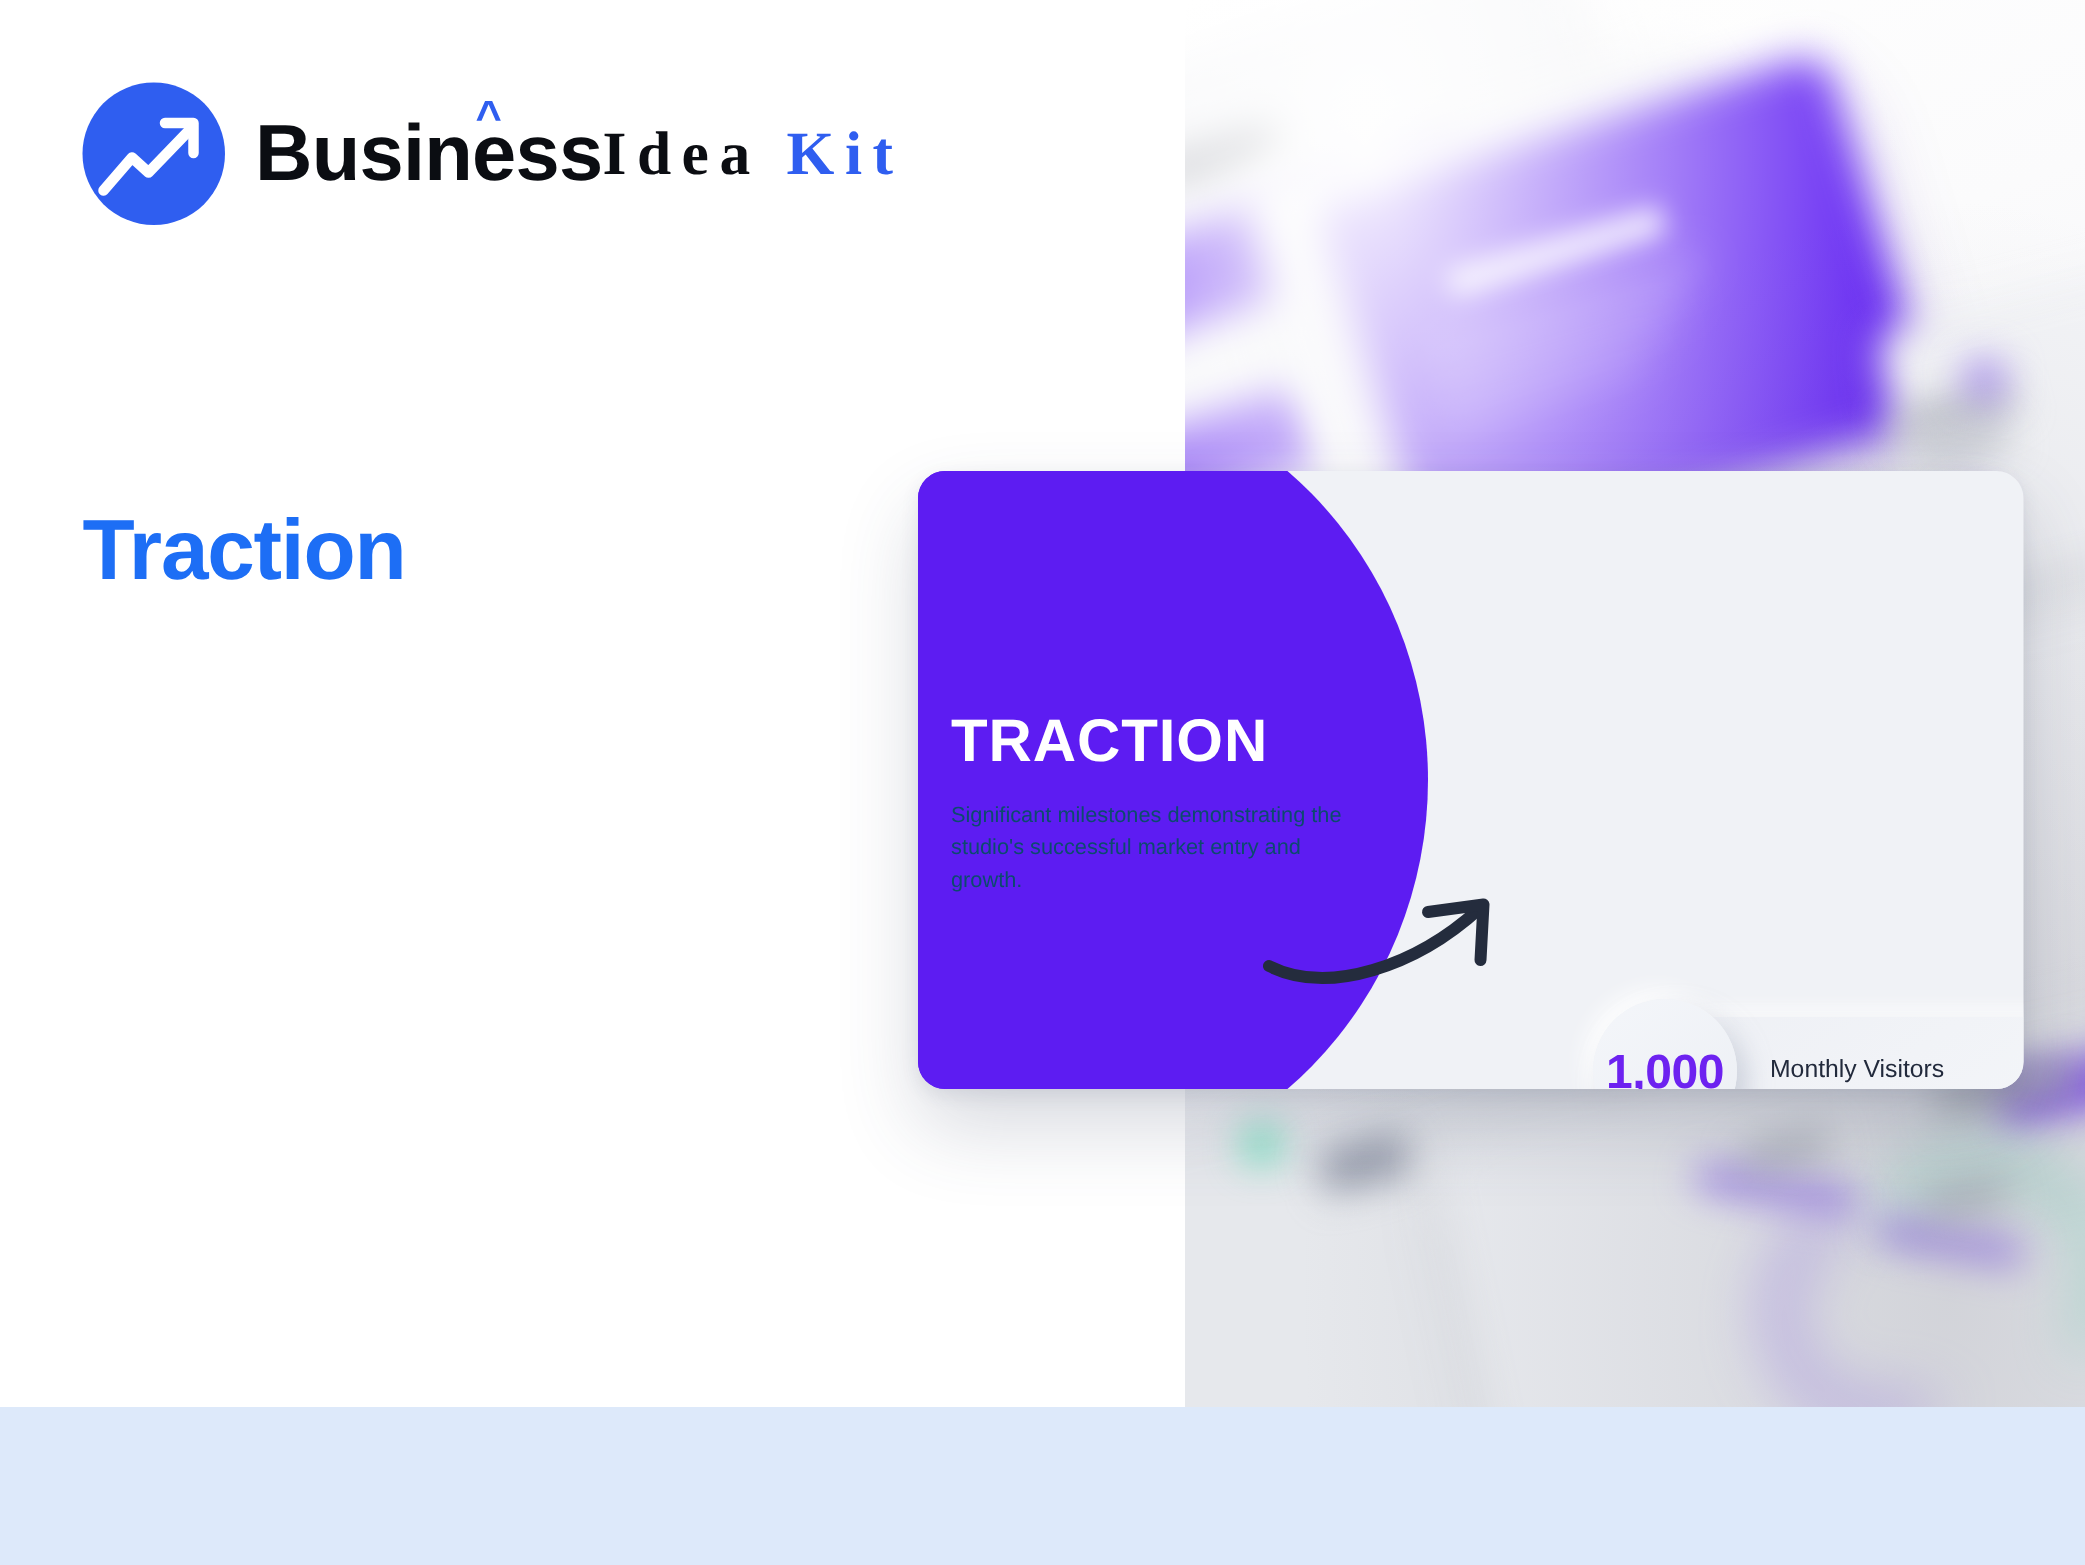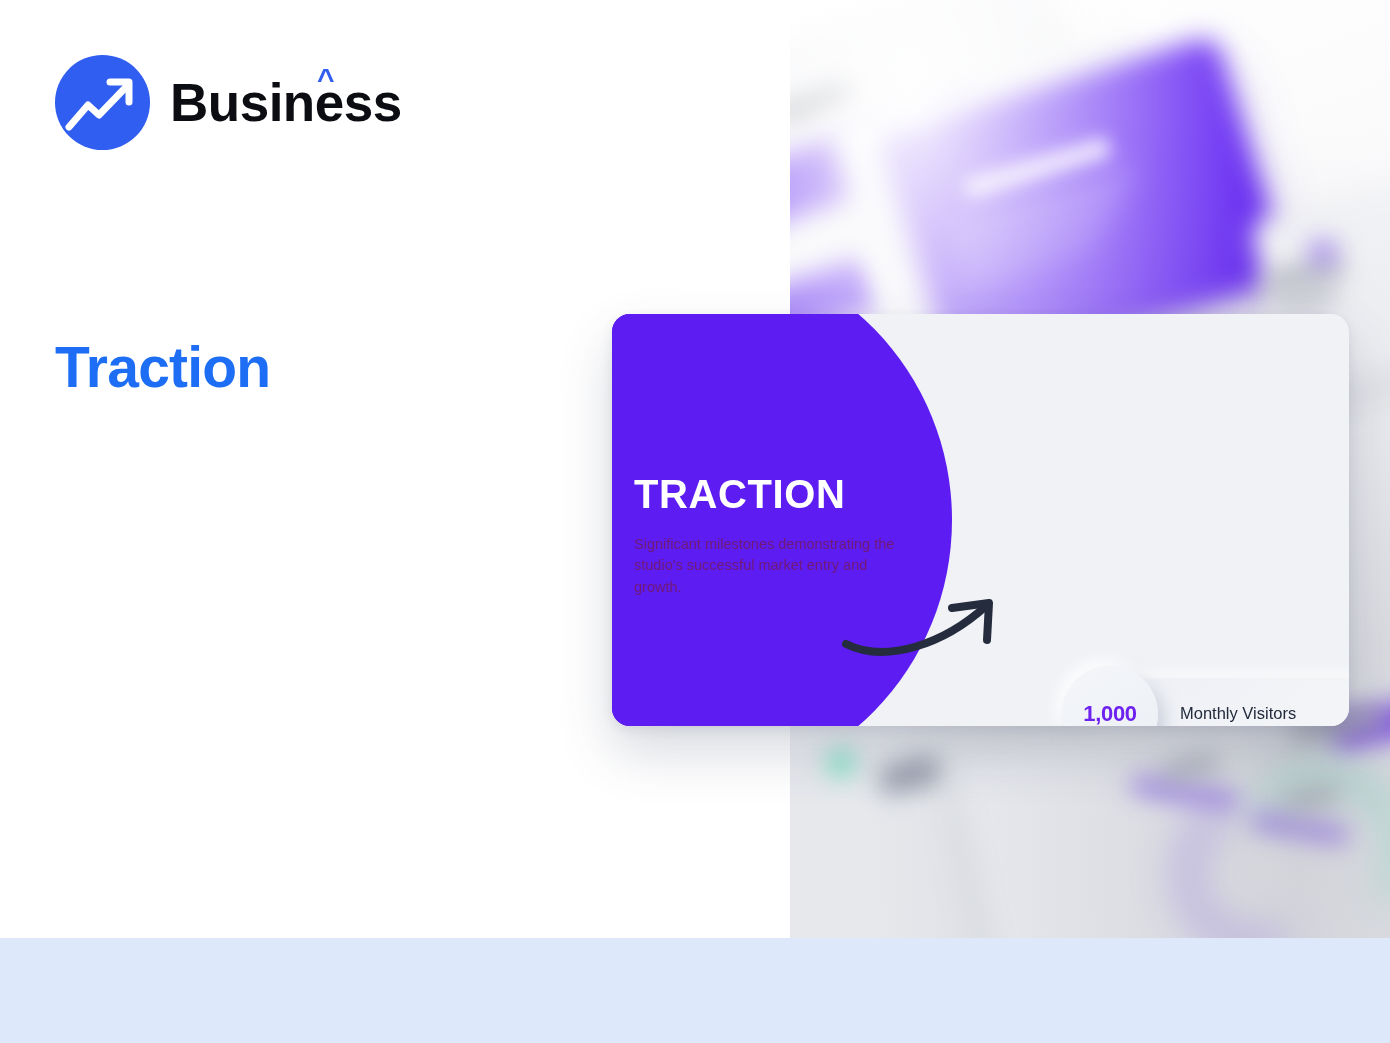--- a/index.html
+++ b/index.html
@@ -273,21 +273,21 @@
     color: #ffffff;
     letter-spacing: 0.6px;
   }
   .card-sub {
     position: absolute;
     left: 22px; top: 220px;
     width: 264px;
     font-size: 14.5px;
     font-weight: 400;
     line-height: 1.48;
-    color: #701a75;
+    color: #0c4a6e;
   }
 
   .arrow-wrap {
     position: absolute;
     left: 228px; top: 272px;
     width: 180px; height: 80px;
   }
 
   
   .metric {
@@ -316,21 +316,21 @@
     width: 96px; height: 96px;
     border-radius: 50%;
     background: linear-gradient(145deg,#f4f6fa 0%, #eceff4 100%);
     box-shadow: 7px 8px 16px rgba(175,182,198,0.55), -6px -6px 14px rgba(255,255,255,0.95);
     display: flex;
     align-items: center;
     justify-content: center;
     z-index: 2;
   }
   .metric-value {
-    font-size: 22px;
+    font-size: 32px;
     font-weight: 700;
     letter-spacing: -0.3px;
   }
 
   
   .m1 { left: 450px; top: 352px; width: 280px; }
   .m1 .metric-pill  { left: 56px; top: 12px; width: 222px; padding-left: 62px; }
   .m1 .metric-circle{ left: 0; top: 0; }
 
   
@@ -391,20 +391,24 @@
         <svg viewBox="0 0 95 95" width="95" height="95" aria-hidden="true">
           <path d="M14 72 L33 50 L44 60 L72 31" fill="none" stroke="#ffffff" stroke-width="7" stroke-linecap="round" stroke-linejoin="round"></path>
           <path d="M55 27 L74 27 L74 47" fill="none" stroke="#ffffff" stroke-width="7" stroke-linecap="round" stroke-linejoin="round"></path>
         </svg>
       </div>
       <div class="logo-words">
         <div class="logo-top">
           <span>Business</span>
           <span class="logo-hat">^</span>
         </div>
+        <div class="logo-bottom">
+          <span>Idea</span>
+          <span class="kit">Kit</span>
+        </div>
       </div>
     </div>
 
     <h1 class="page-title">Traction</h1>
 
   </div>
 
   <div class="card">
     <div class="card-blob-fill"></div>
     <div class="card-blob"></div>

